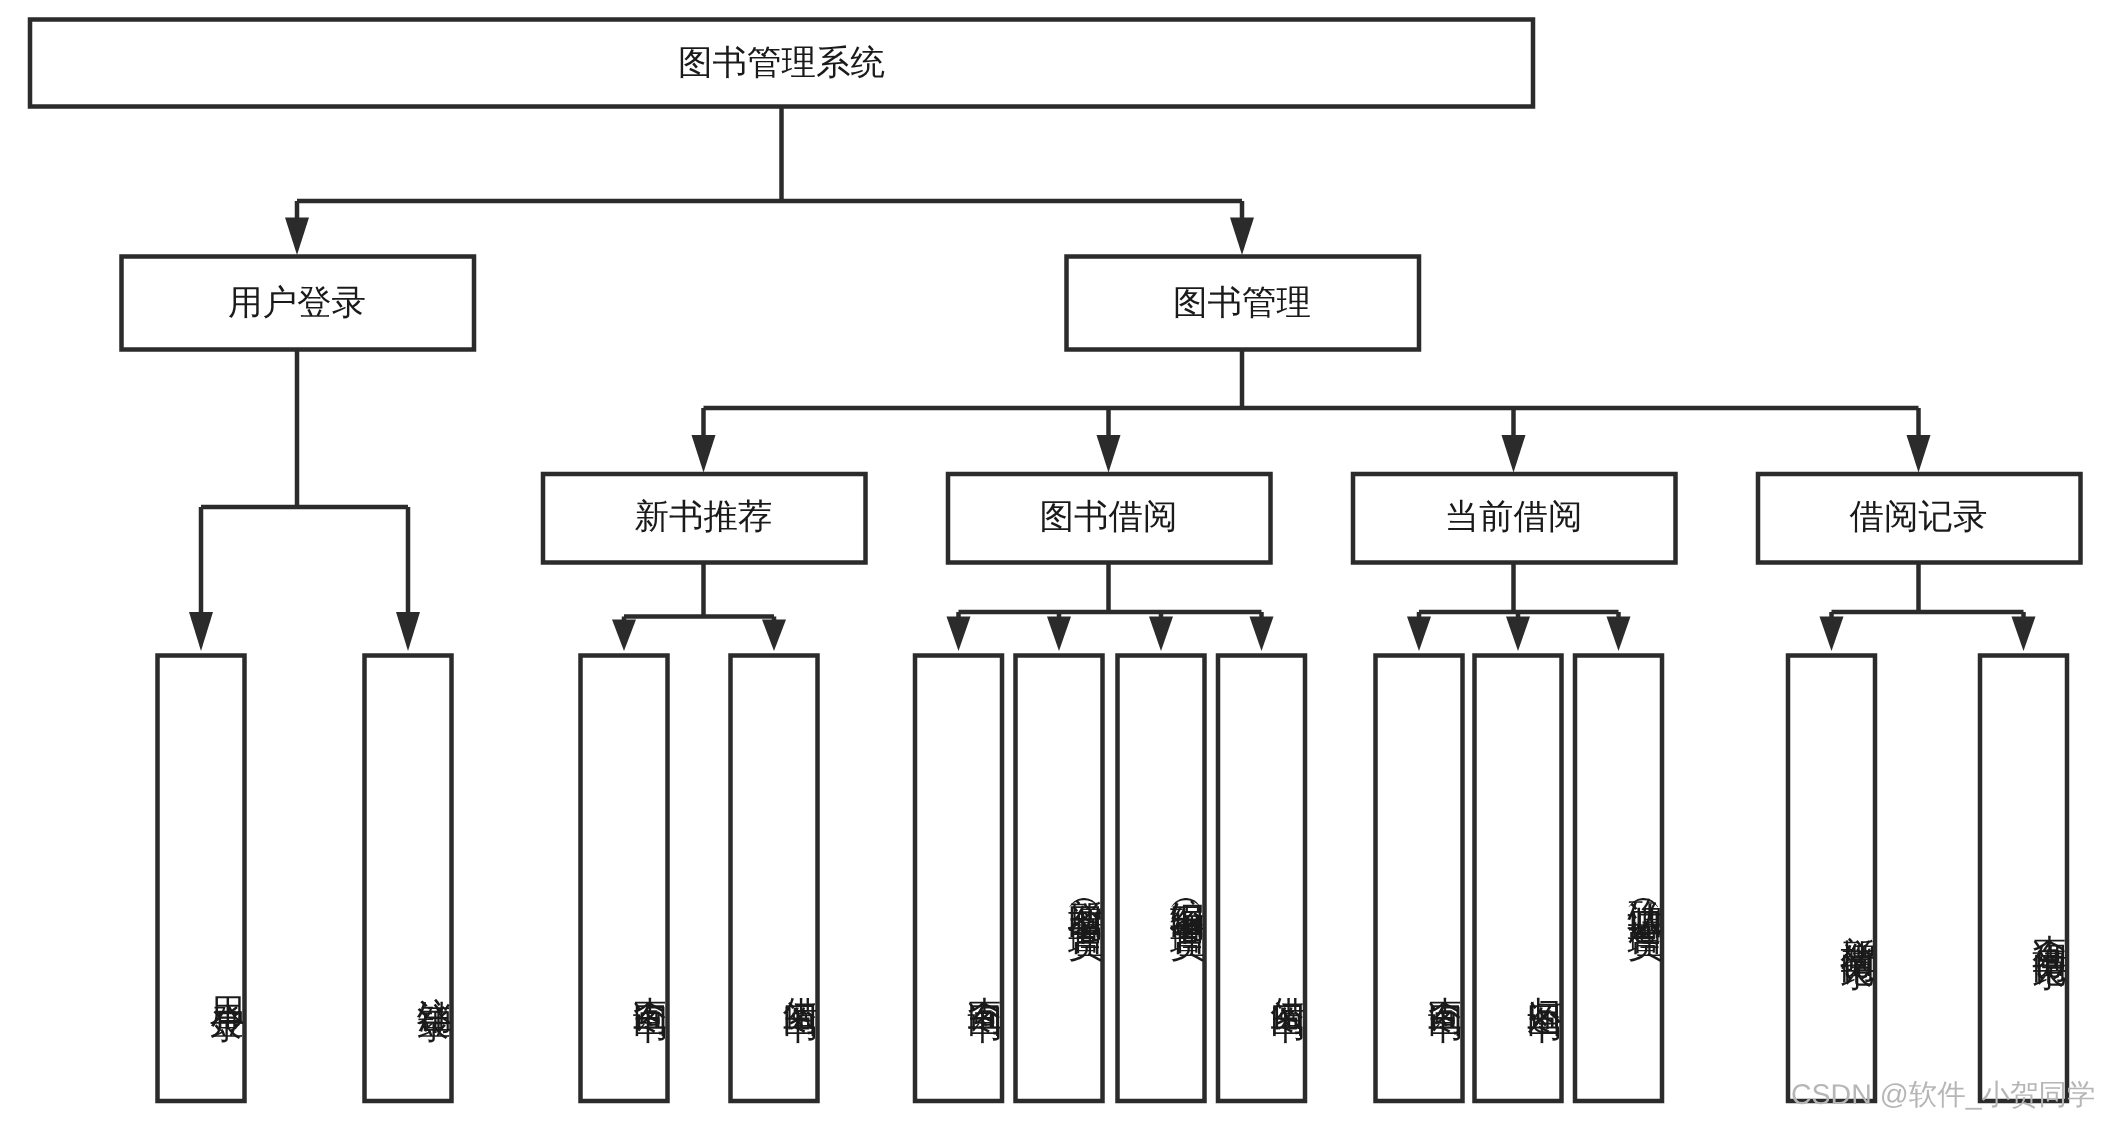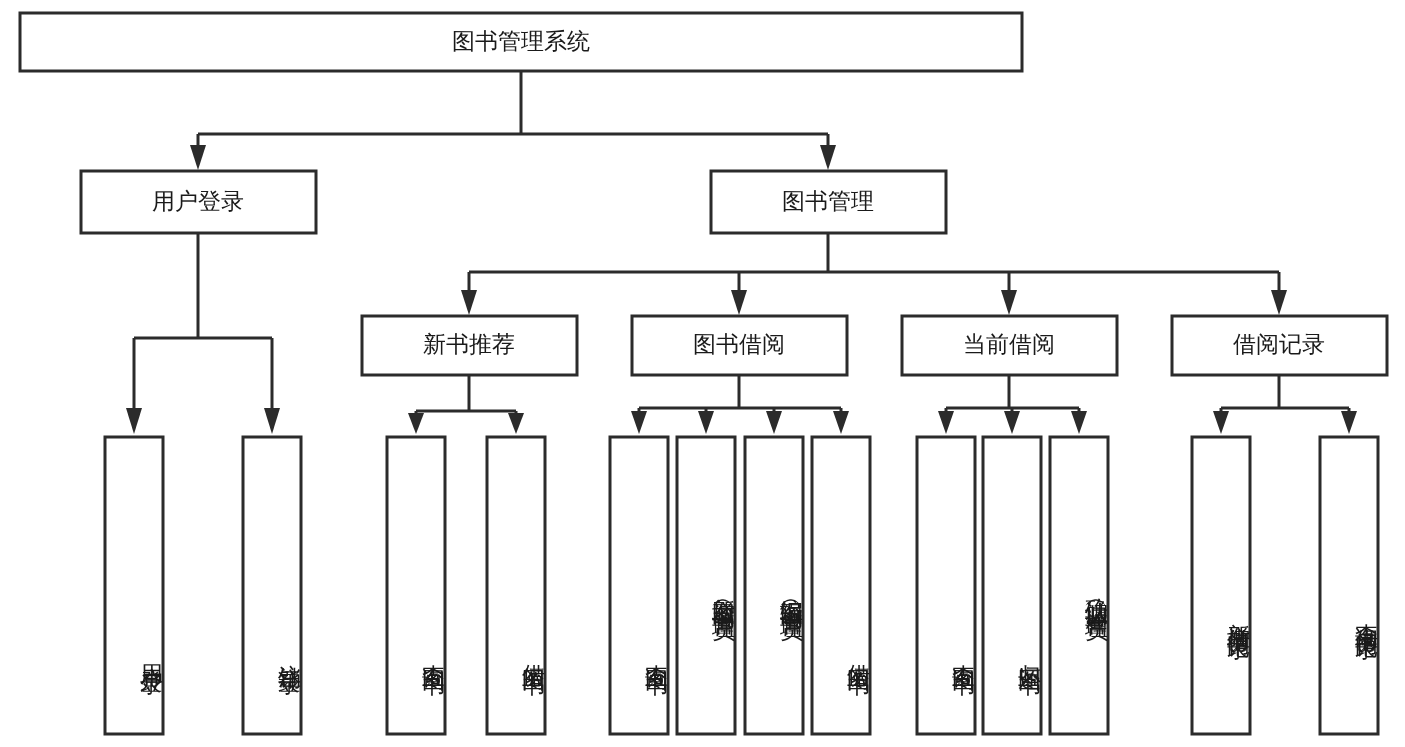--- a/index.html
+++ b/index.html
@@ -216,14 +216,15 @@
   <div class="node-label-v" style="left:610px; top:437px; width:58px; height:297px; padding-top:66px;">查询图书</div>
   <div class="node-label-v" style="left:677px; top:437px; width:58px; height:297px; padding-top:8px;">新增图书（管理员）</div>
   <div class="node-label-v" style="left:745px; top:437px; width:58px; height:297px; padding-top:8px;">编辑图书（管理员）</div>
   <div class="node-label-v" style="left:812px; top:437px; width:58px; height:297px; padding-top:66px;">借阅图书</div>
   <div class="node-label-v" style="left:917px; top:437px; width:58px; height:297px; padding-top:66px;">查询图书</div>
   <div class="node-label-v" style="left:983px; top:437px; width:58px; height:297px; padding-top:66px;">归还图书</div>
   <div class="node-label-v" style="left:1050px; top:437px; width:58px; height:297px; padding-top:8px;">确认归还（管理员）</div>
   <div class="node-label-v" style="left:1192px; top:437px; width:58px; height:297px; padding-top:28px;">新增借阅记录</div>
   <div class="node-label-v" style="left:1320px; top:437px; width:58px; height:297px; padding-top:28px;">查询借阅记录</div>
 
+  <div class="watermark">CSDN @软件_小贺同学</div>
 
 </div>
 
 </body></html>

